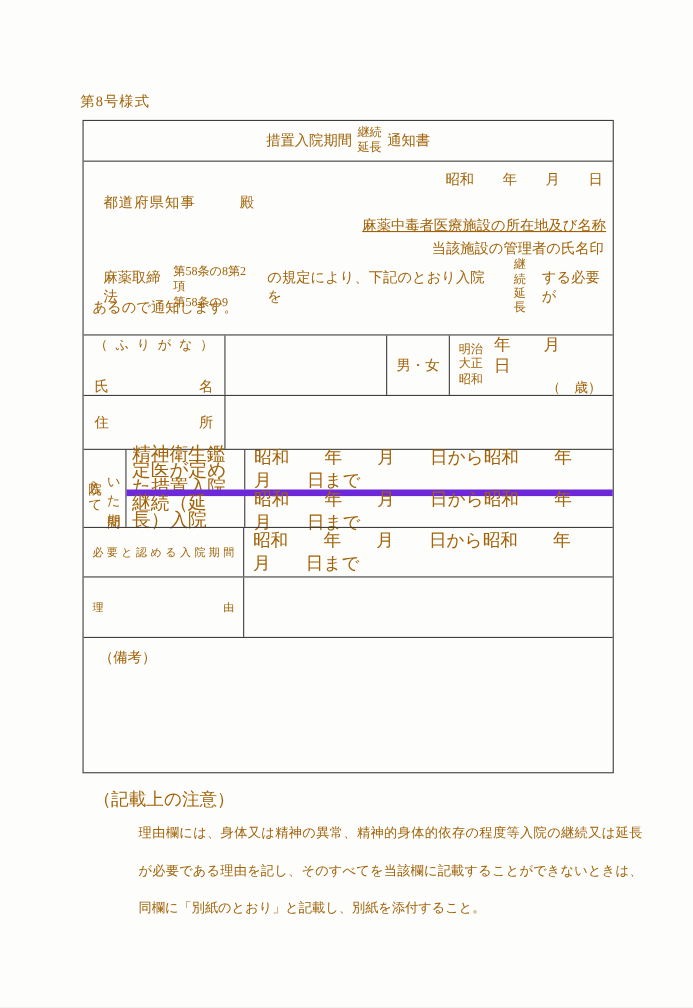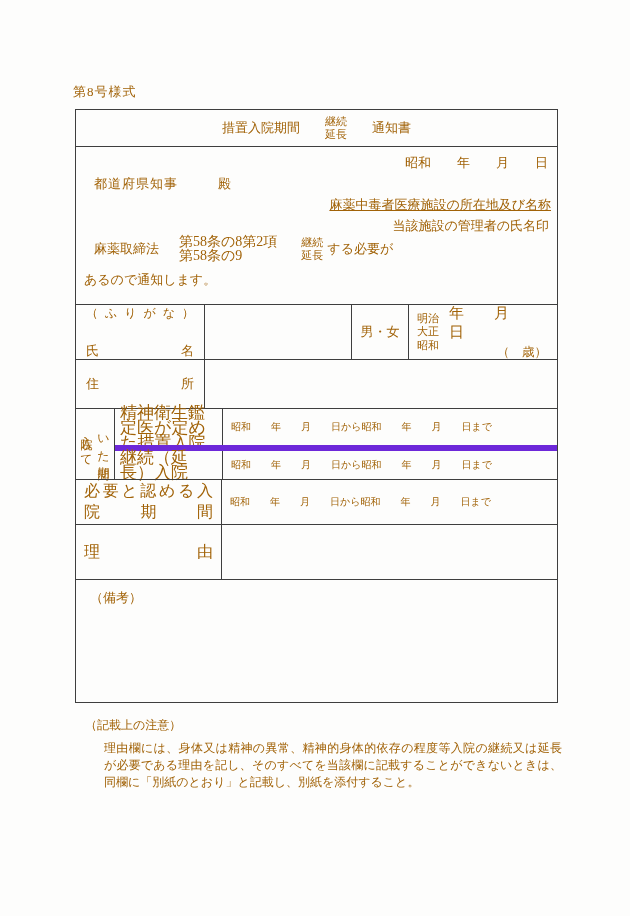--- a/index.html
+++ b/index.html
@@ -21,32 +21,32 @@
     border:1px solid #3e3e3e;
     display:flex; flex-direction:column;
     background:#fdfdfc;
   }
   .row { display:flex; border-top:1px solid #3e3e3e; }
   .row:first-child { border-top:none; }
   .cell { border-left:1px solid #3e3e3e; }
   .cell:first-child { border-left:none; }
 
   
-  .title-row { height:36px; align-items:center; justify-content:center; gap:25px; }
+  .title-row { height:36px; align-items:center; justify-content:center; gap:5px; }
   .stack { display:flex; flex-direction:column; font-size:11px; line-height:13px; }
 
   
   .intro { height:158px; position:relative; }
   .date-line     { position:absolute; top:7px;  right:9px; }
   .addressee     { position:absolute; top:28px; left:18px; letter-spacing:1px; }
   .addressee .honorific { margin-left:40px; }
   .sender1       { position:absolute; top:49px; right:6px;text-decoration:underline; }
   .sender2       { position:absolute; top:70px; right:8px; display:flex; }
   .law-line      { position:absolute; top:88px; left:18px; display:flex; align-items:center; }
-  .law-stack     { font-size:14px; line-height:14px; margin:0 20px; }
+  .law-stack     { font-size:11px; line-height:14px; margin:0 0; }
   .law-mid       { margin:0 14px 0 10px; }
   .kz-stack      { margin:0 4px; font-size:11px; }
   .intro-line2   { position:absolute; top:124px; left:8px; }
 
   
   .name-row { height:55px; }
   .addr-row { height:49px; }
   .label-cell { width:128px; display:flex; flex-direction:column; justify-content:center; padding:4px 10px; }
   .jl { text-align:justify; text-align-last:justify; }
   .furigana { font-size:12px; margin-bottom:20px; }
@@ -60,32 +60,32 @@
   .blank-wide { flex:1; }
 
   
   .hosp-group { height:71px; }
   .vcell { width:38px; display:flex; align-items:center; justify-content:center; gap:3px; padding:2px 0; }
   .vtext { writing-mode:vertical-rl; font-size:12px; letter-spacing:2px; line-height:14px; }
   .hosp-right { flex:1; display:flex; flex-direction:column; border-left:1px solid #3e3e3e; }
   .hosp-row { display:flex; height:36px; }
   .hosp-row + .hosp-row { border-top:6px solid #6d28d9; height:34px; }
   .hosp-label { width:107px; font-size:17px; line-height:15px; display:flex; align-items:center; padding:2px 5px; }
-  .date-cell { flex:1; display:flex; align-items:center; padding-left:8px; font-size:10px; border-left:1px solid #3e3e3e; }
+  .date-cell { flex:1; display:flex; align-items:center; padding-left:8px; font-size:16px; border-left:1px solid #3e3e3e; }
 
   
   .req-row { height:45px; }
   .reason-row { height:55px; }
-  .wide-label { width:145px; display:flex; flex-direction:column; justify-content:center; padding:0 8px; font-size:16px; }
+  .wide-label { width:145px; display:flex; flex-direction:column; justify-content:center; padding:0 8px; font-size:10px; }
   .remarks-row { flex:1; }
   .remarks-cell { flex:1; padding:9px 14px; }
 
   
-  .notes-heading { position:absolute; left:85px;  top:717px; font-size:12px; }
-  .notes-body    { position:absolute; left:104px; top:740px; width:458px; font-size:12px; line-height:17px; text-align:justify; }
+  .notes-heading { position:absolute; left:85px;  top:717px; font-size:16px; }
+  .notes-body    { position:absolute; left:126px; top:740px; width:458px; font-size:12px; line-height:34px; text-align:justify; }
 </style>
 </head>
 <body>
 
 <div class="page">
 
   <div class="form-number">第8号様式</div>
 
   <div class="form-box">
 
@@ -107,20 +107,21 @@
       <div class="sender2">
         <span>当該施設の管理者の氏名</span>
         <span>印</span>
       </div>
       <div class="law-line">
         <span>麻薬取締法</span>
         <span class="stack law-stack">
           <span>第58条の8第2項</span>
           <span>第58条の9</span>
         </span>
+        <span class="law-mid">の規定により、下記のとおり入院を</span>
         <span class="stack kz-stack">
           <span>継続</span>
           <span>延長</span>
         </span>
         <span>する必要が</span>
       </div>
       <div class="intro-line2">あるので通知します。</div>
     </div>
 
     <div class="row name-row">

